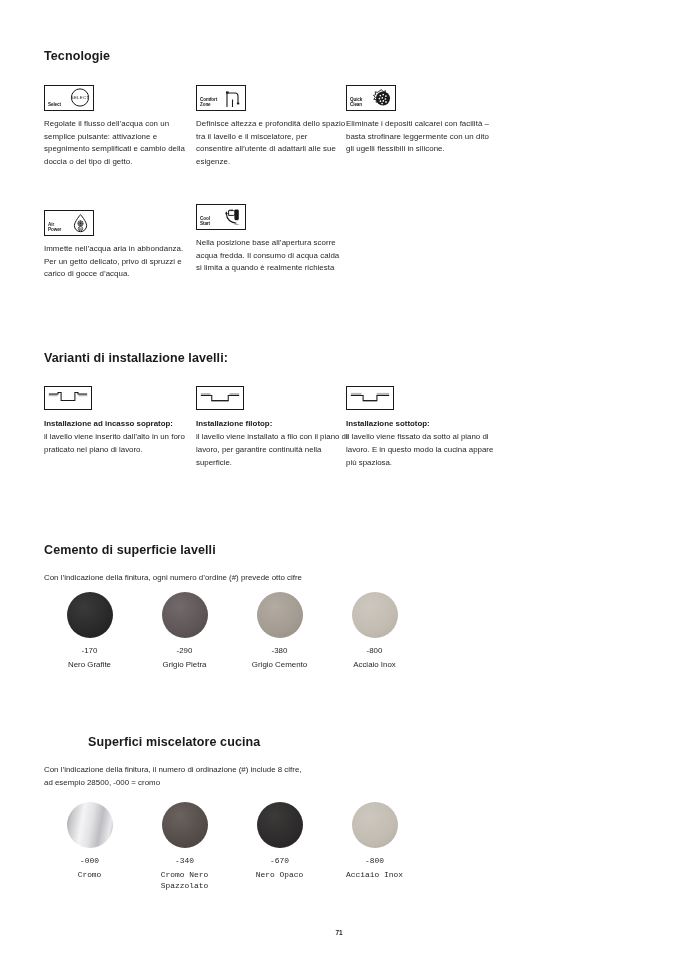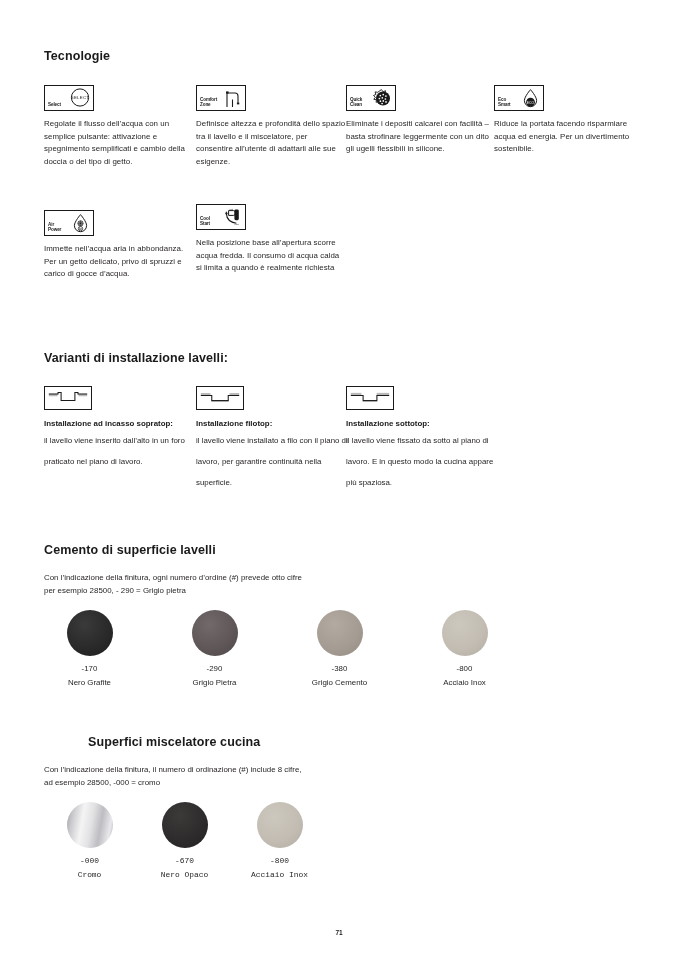--- a/index.html
+++ b/index.html
@@ -85,21 +85,21 @@
   }
   .inst-title {
     margin-top: 8px;
     font-size: 7.9px;
     font-weight: bold;
     line-height: 12.4px;
     color: #1a1a1a;
   }
   .inst-text {
     font-size: 7.9px;
-    line-height: 21px;
+    line-height: 13px;
     color: #231f20;
   }
 
   
   .note {
     position: absolute;
     font-size: 7.9px;
     line-height: 12.8px;
     color: #231f20;
     width: 420px;
@@ -208,37 +208,20 @@
         </svg>
       </div>
       <div class="ic-label">
         <div>Quick</div>
         <div>Clean</div>
       </div>
     </div>
     <div class="feat-text">Eliminate i depositi calcarei con facilità – basta strofinare leggermente con un dito gli ugelli flessibili in silicone.</div>
   </div>
 
-  <div class="feat" style="left:494px; top:85px;">
-    <div class="icon-box">
-      <div class="ic-art">
-        <svg viewBox="0 0 24 23" width="24" height="23" aria-hidden="true">
-          <path d="M13.5 2.6 C13.5 2.6 7.4 9.6 7.4 13.6 a6.1 6.1 0 0 0 12.2 0 C19.6 9.6 13.5 2.6 13.5 2.6 z" fill="none" stroke="#1a1a1a" stroke-width="1"></path>
-          <path d="M7.6 13.3 a6.1 6.1 0 0 0 11.9 .3 a6.1 6.1 0 0 1 -11.9 -.3 z" fill="#1a1a1a"></path>
-          <circle cx="13.5" cy="15.2" r="4.4" fill="#1a1a1a"></circle>
-          <text x="13.5" y="16.6" font-family="Liberation Sans, sans-serif" font-size="3.4" fill="#ffffff" text-anchor="middle">ECO</text>
-        </svg>
-      </div>
-      <div class="ic-label">
-        <div>Eco</div>
-        <div>Smart</div>
-      </div>
-    </div>
-    <div class="feat-text">Riduce la portata facendo risparmiare acqua ed energia. Per un divertimento sostenibile.</div>
-  </div>
 
   <div class="feat" style="left:44px; top:210px;">
     <div class="icon-box">
       <div class="ic-art">
         <svg viewBox="0 0 24 23" width="24" height="23" aria-hidden="true">
           <path d="M13.5 2.6 C13.5 2.6 7.4 9.6 7.4 13.6 a6.1 6.1 0 0 0 12.2 0 C19.6 9.6 13.5 2.6 13.5 2.6 z" fill="none" stroke="#1a1a1a" stroke-width="1"></path>
           <circle cx="13.5" cy="11.4" r="2.6" fill="none" stroke="#1a1a1a" stroke-width="0.8"></circle>
           <g stroke="#1a1a1a" stroke-width="0.7">
             <path d="M13.5 8.8 v5.2 M10.9 11.4 h5.2 M11.7 9.6 l3.6 3.6 M15.3 9.6 l-3.6 3.6"></path>
           </g>
@@ -312,24 +295,23 @@
       </svg>
     </div>
     <div class="inst-title">Installazione sottotop:</div>
     <div class="inst-text">il lavello viene fissato da sotto al piano di lavoro. E in questo modo la cucina appare più spaziosa.</div>
   </div>
 
   <div class="section-title" style="left:44px; top:543px;">Cemento di superficie lavelli</div>
 
   <div class="note" style="left:44px; top:572px;">
     <div>Con l’indicazione della finitura, ogni numero d’ordine (#) prevede otto cifre</div>
-    <div>per esempio 28500, - 290 = Grigio pietra</div>
-  </div>
-
-  <div class="swatch-row" style="left:42px; top:610px;gap:30px;">
+  </div>
+
+  <div class="swatch-row" style="left:42px; top:592px;">
     <div class="swatch">
       <div class="dot" style="background: radial-gradient(circle at 38% 32%, #3a3a3a 0%, #2a2a2a 55%, #1d1d1d 100%);"></div>
       <div class="sw-code">-170</div>
       <div class="sw-name">Nero Grafite</div>
     </div>
     <div class="swatch">
       <div class="dot" style="background: radial-gradient(circle at 38% 32%, #726a6a 0%, #5e5657 58%, #4d4546 100%);"></div>
       <div class="sw-code">-290</div>
       <div class="sw-name">Grigio Pietra</div>
     </div>
@@ -352,20 +334,25 @@
     <div>ad esempio 28500, -000 = cromo</div>
   </div>
 
   <div class="swatch-row" style="left:42px; top:802px;font-family:Liberation Mono, monospace;">
     <div class="swatch">
       <div class="dot" style="background: linear-gradient(100deg, #9a9a9e 0%, #c9c9cd 14%, #f4f4f5 34%, #e2e2e4 52%, #bdbdc2 70%, #e9e9ec 88%, #a8a8ad 100%);"></div>
       <div class="sw-code">-000</div>
       <div class="sw-name">Cromo</div>
     </div>
     <div class="swatch">
+      <div class="dot" style="background: radial-gradient(circle at 38% 30%, #6b625e 0%, #554d4a 58%, #453e3c 100%);"></div>
+      <div class="sw-code">-340</div>
+      <div class="sw-name">Cromo Nero Spazzolato</div>
+    </div>
+    <div class="swatch">
       <div class="dot" style="background: radial-gradient(circle at 38% 30%, #3c3939 0%, #2d2b2b 58%, #222020 100%);"></div>
       <div class="sw-code">-670</div>
       <div class="sw-name">Nero Opaco</div>
     </div>
     <div class="swatch">
       <div class="dot" style="background: radial-gradient(circle at 38% 32%, #cdc8bf 0%, #c2bcb2 58%, #b2aba1 100%);"></div>
       <div class="sw-code">-800</div>
       <div class="sw-name">Acciaio Inox</div>
     </div>
   </div>

